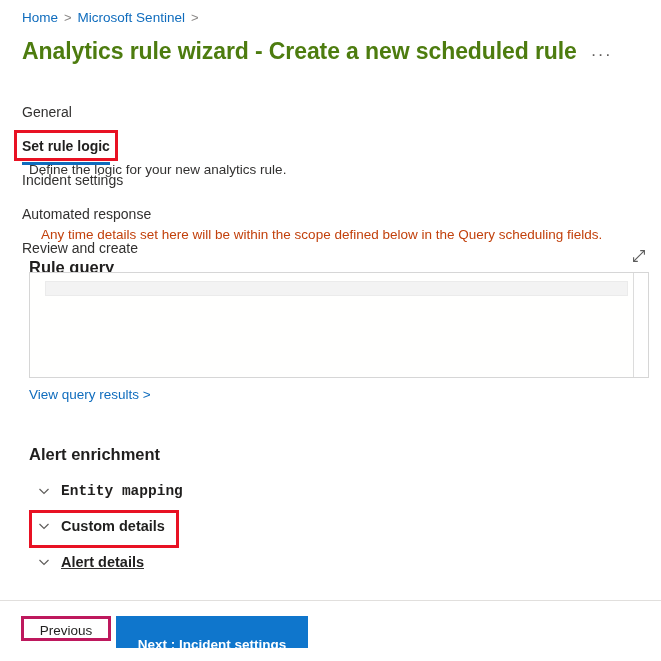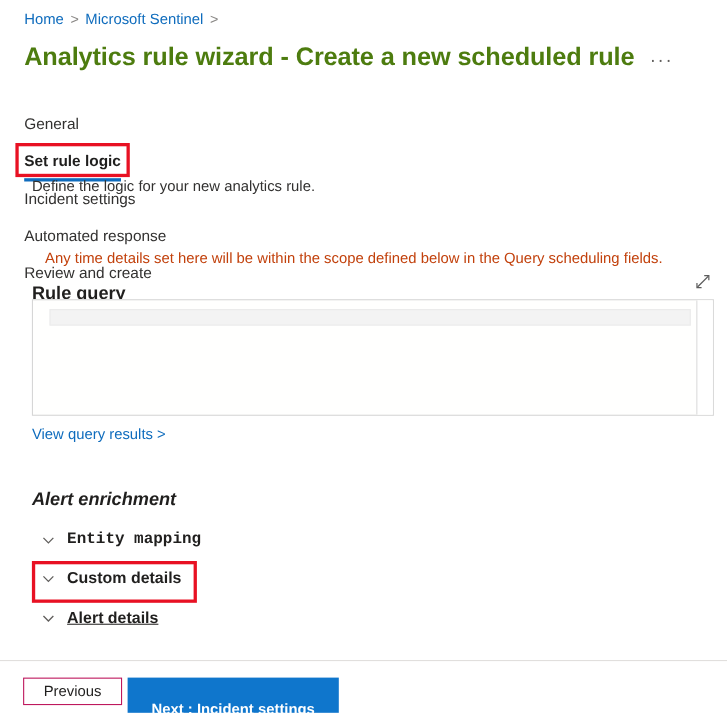--- a/index.html
+++ b/index.html
@@ -121,21 +121,21 @@
 
   .section-heading {
     position: absolute;
     left: 29px;
     font-size: 16.5px;
     font-weight: 600;
     color: #201f1e;
     line-height: 22px;
   }
   .sh-rule-query { top: 215px; margin-top: 41px; }
-  .sh-alert-enrichment { top: 443px; font-style: italic; }
+  .sh-alert-enrichment { top: 443px; }
 
   .subtext {
     position: absolute;
     left: 41px;
     top: 226px;
     font-size: 13.5px;
     line-height: 18px;
     color: #c2410c;
   }
 
@@ -239,21 +239,21 @@
     top: 600px;
     height: 1px;
     background: #e1dfdd;
   }
   .btn-previous {
     position: absolute;
     left: 21px;
     top: 616px;
     width: 90px;
     height: 25px;
-    border: 1px solid #be185d;
+    border: 3px solid #be185d;
     background: #ffffff;
     color: #201f1e;
     font-family: "Liberation Sans", sans-serif;
     font-size: 13.5px;
     line-height: 23px;
     text-align: center;
     cursor: pointer;
     box-sizing: border-box;
     padding: 0;
   }

